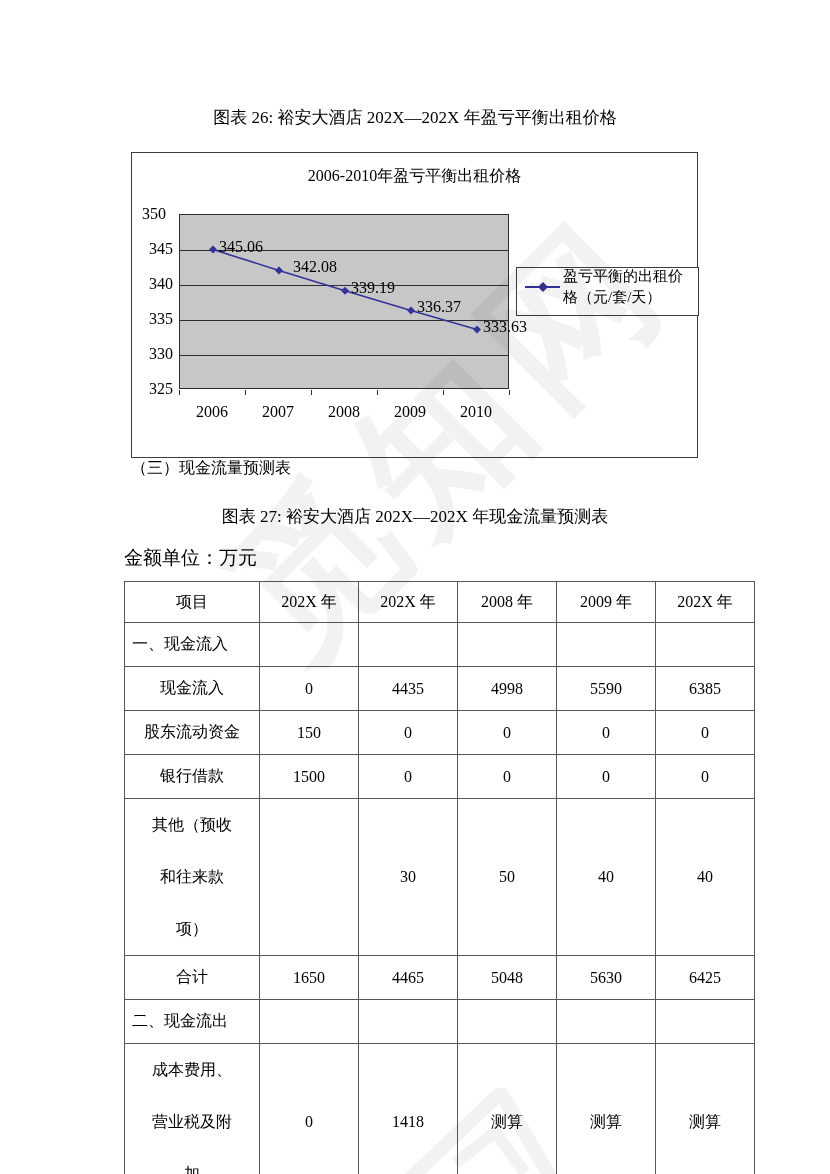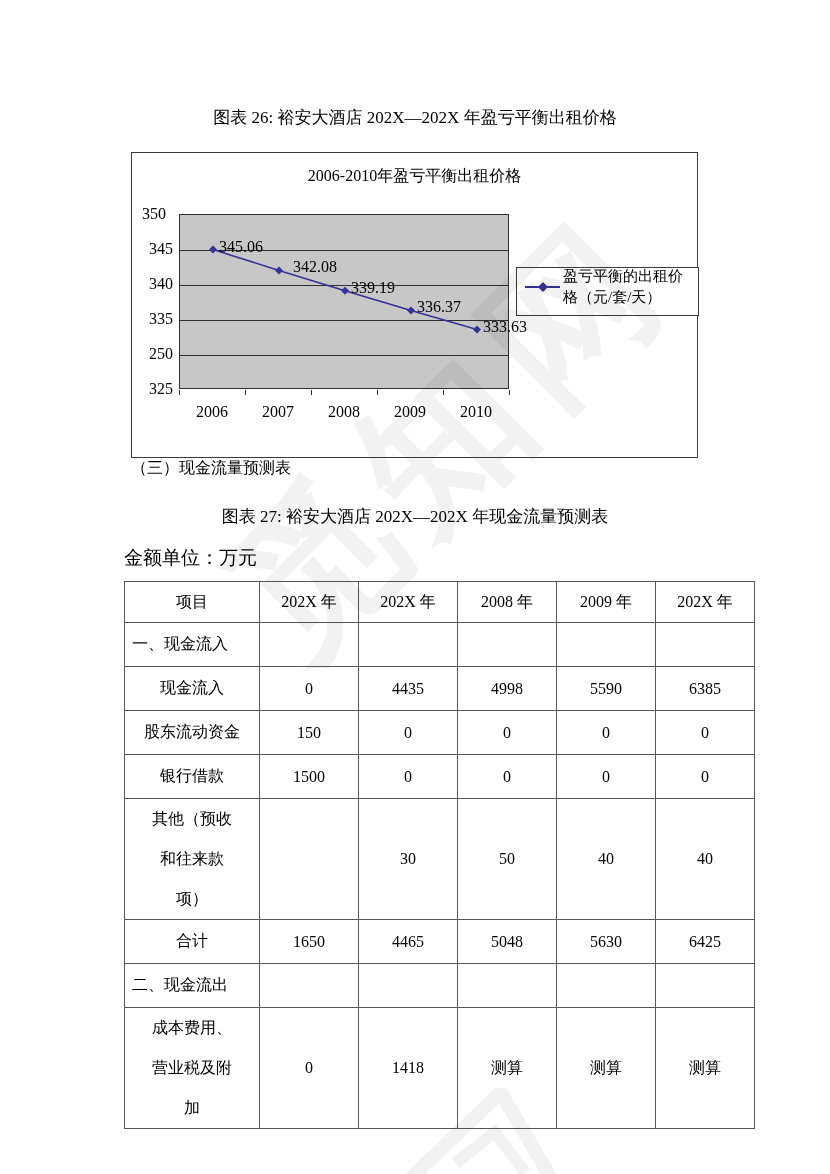--- a/index.html
+++ b/index.html
@@ -54,21 +54,21 @@
   .cash-table {
     position: absolute; left: 124px; top: 581px; z-index: 1;
     border-collapse: collapse; table-layout: fixed; width: 630px;
     font-size: 16px; background: transparent;
   }
   .cash-table td, .cash-table th {
     border: 1.5px solid #565656; font-weight: normal;
     text-align: center; vertical-align: middle; overflow: hidden;
   }
   .cash-table .lbl-left { text-align: left; padding-left: 7px; }
-  .cash-table .wrap-cell { line-height: 40px; padding: 0 25px; }
+  .cash-table .wrap-cell { line-height: 52px; padding: 0 25px; }
 </style>
 </head>
 <body>
 
 <div class="page">
 
   <div class="wm-text">觅知网</div>
   <svg class="wm-tri" width="190" height="120" viewBox="0 0 190 120">
     <g transform="rotate(8 95 60)">
       <polygon points="95,4 184,116 6,116" fill="none" stroke="rgba(0,0,0,0.05)" stroke-width="14"></polygon>
@@ -101,21 +101,21 @@
       </svg>
       <div class="legend-text">
         <div>盈亏平衡的出租价</div>
         <div>格（元/套/天）</div>
       </div>
     </div>
   <div class="y-label" style="left: 3px; top: 51px; text-align: center;">350</div>
       <div class="y-label" style="left: 3px; top: 86px;">345</div>
       <div class="y-label" style="left: 3px; top: 121px;">340</div>
       <div class="y-label" style="left: 3px; top: 156px;">335</div>
-      <div class="y-label" style="left: 3px; top: 191px;">250</div>
+      <div class="y-label" style="left: 3px; top: 191px;">330</div>
       <div class="y-label" style="left: 3px; top: 226px;">325</div>
       <div class="x-tick" style="left: 47px; top: 237px;"></div>
       <div class="x-tick" style="left: 113px; top: 237px;"></div>
       <div class="x-tick" style="left: 179px; top: 237px;"></div>
       <div class="x-tick" style="left: 245px; top: 237px;"></div>
       <div class="x-tick" style="left: 311px; top: 237px;"></div>
       <div class="x-tick" style="left: 377px; top: 237px;"></div>
       <div class="x-label" style="left: 48px; top: 250px;">2006</div>
       <div class="x-label" style="left: 114px; top: 250px;">2007</div>
       <div class="x-label" style="left: 180px; top: 250px;">2008</div>

